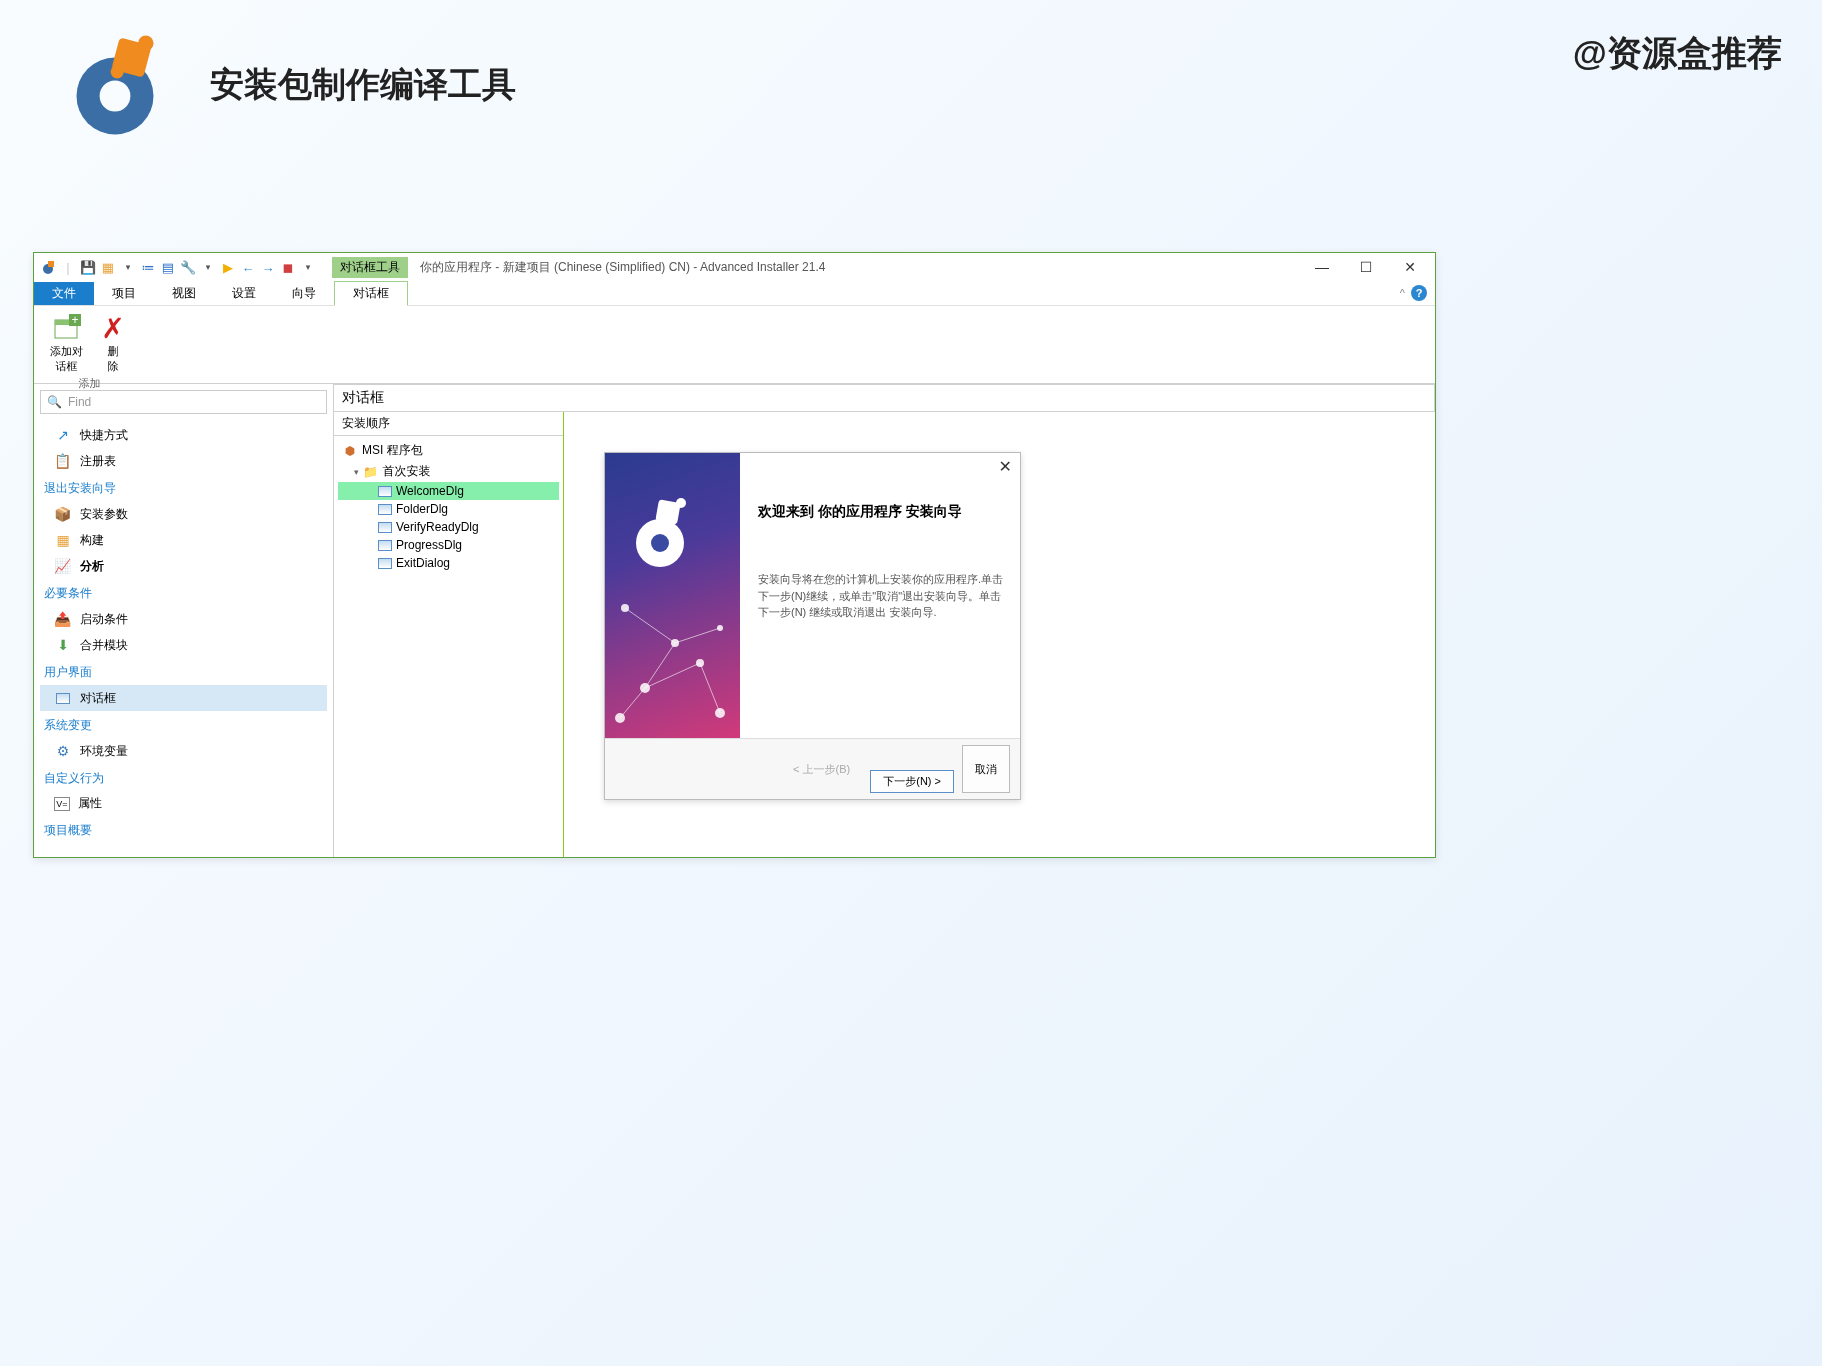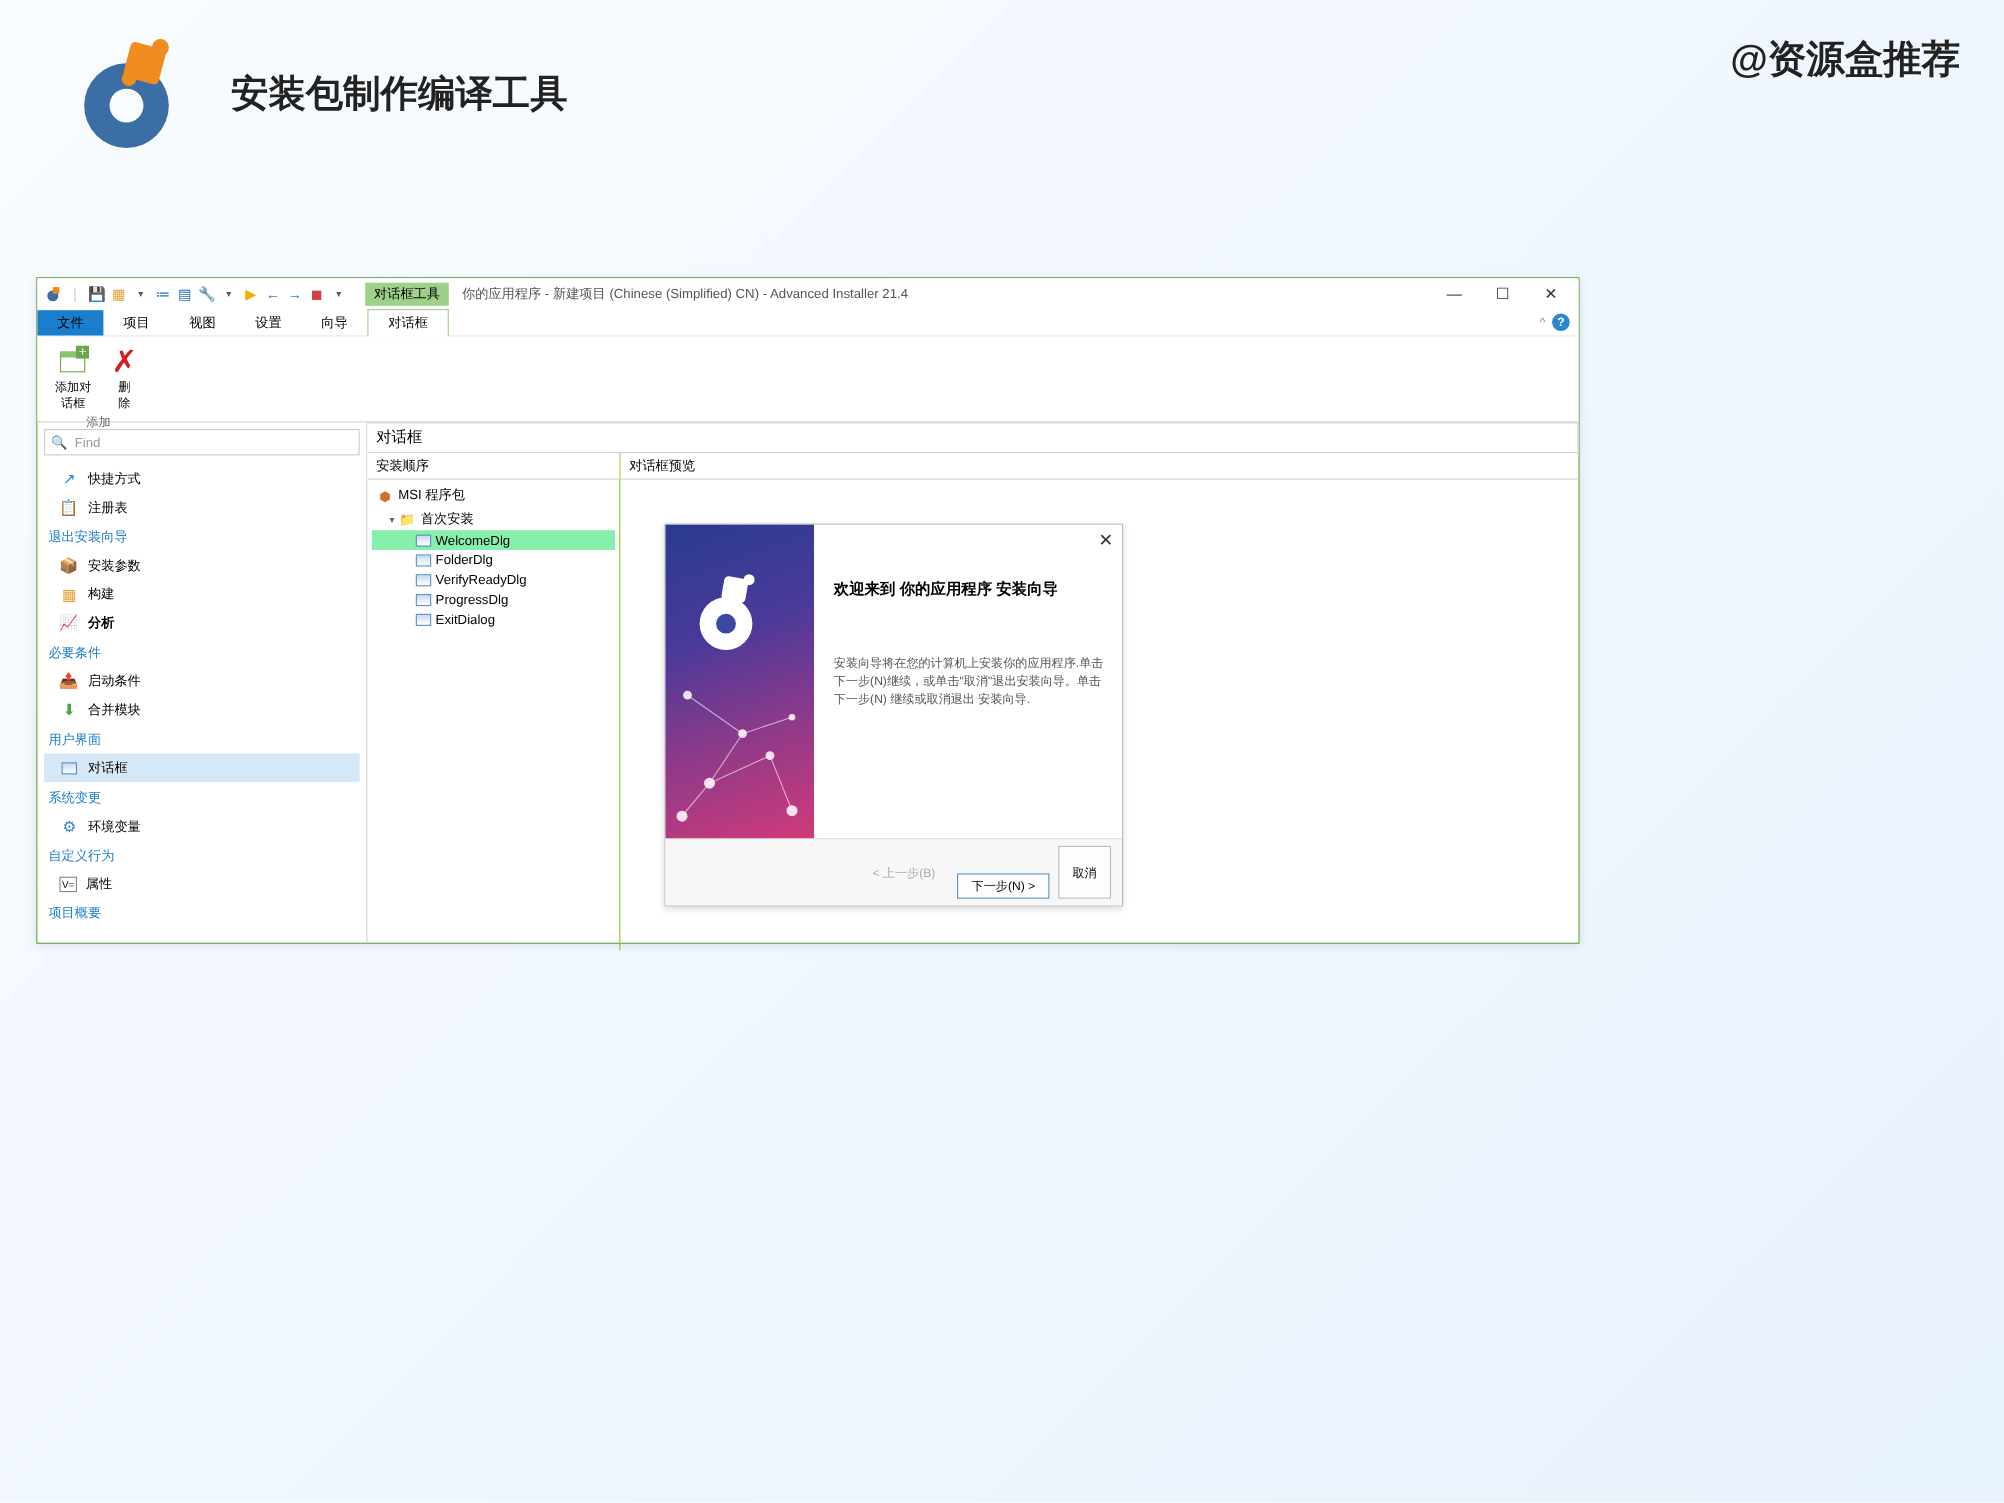--- a/index.html
+++ b/index.html
@@ -14,21 +14,21 @@
 .titlebar { height: 28px; display: flex; align-items: center; background: #fff; border-bottom: none; font-size: 12px; }
 .qat { display: flex; align-items: center; gap: 4px; padding: 0 6px; }
 .qat-icon { width: 16px; height: 16px; display: inline-flex; align-items: center; justify-content: center; font-size: 13px; }
 .tab-context { background: #9fd08a; padding: 2px 8px; font-size: 12px; margin-left: 10px; }
 .window-title { margin-left: 12px; color: #555; font-size: 12px; }
 .window-controls { margin-left: auto; display: flex; gap: 14px; padding-right: 10px; }
 .window-controls span { width: 30px; text-align: center; cursor: pointer; font-size: 14px; color: #333; }
 
 .menubar { height: 25px; display: flex; align-items: center; background: #fff; font-size: 12px; border-bottom: 1px solid #e0e0e0; }
 .menu-item { padding: 3px 18px; cursor: pointer; }
-.menu-item.file { background: #1b7ecc; color: #000000; }
+.menu-item.file { background: #1b7ecc; color: #ffffff; }
 .menu-item.active-tab { background: #fff; border: 1px solid #9fd08a; border-bottom: 1px solid #fff; margin-bottom: -1px; }
 .menubar-right { margin-left: auto; display: flex; gap: 6px; padding-right: 8px; align-items: center; }
 .help-icon { width: 16px; height: 16px; border-radius: 50%; background: #2a87d0; color: #fff; display: inline-flex; align-items: center; justify-content: center; font-size: 11px; font-weight: bold; }
 
 .ribbon { height: 78px; background: #fff; border-bottom: 1px solid #d0d0d0; display: flex; padding: 4px 6px 0; }
 .ribbon-group { text-align: center; padding: 0 8px; display: flex; flex-direction: column; align-items: center; }
 .ribbon-buttons { display: flex; gap: 10px; }
 .ribbon-btn { display: flex; flex-direction: column; align-items: center; font-size: 11px; cursor: pointer; padding: 2px; }
 .ribbon-btn-icon { width: 32px; height: 32px; display: flex; align-items: center; justify-content: center; font-size: 24px; }
 .ribbon-group-label { font-size: 11px; color: #666; margin-top: auto; padding-bottom: 2px; }
@@ -251,21 +251,20 @@
                 <span class="dialog-ic"></span>
                 <span>ProgressDlg</span>
               </div>
             <div class="tree-item l3">
                 <span class="dialog-ic"></span>
                 <span>ExitDialog</span>
               </div>
           </div>
         </div>
         <div class="preview-panel">
-          <div class="preview-header">对话框预览</div>
           <div class="preview-body">
             <div class="wizard">
               <div class="wizard-top">
                 <span class="wizard-close">✕</span>
                 <div class="wizard-banner">
                   <svg width="135" height="285">
                     <g fill="#fff">
                       <circle cx="55" cy="90" r="24" fill="#fff"></circle>
                       <circle cx="55" cy="90" r="9" fill="#3a4aa0"></circle>
                       <rect x="52" y="48" width="22" height="22" rx="4" fill="#fff" transform="rotate(10 63 59)"></rect>

